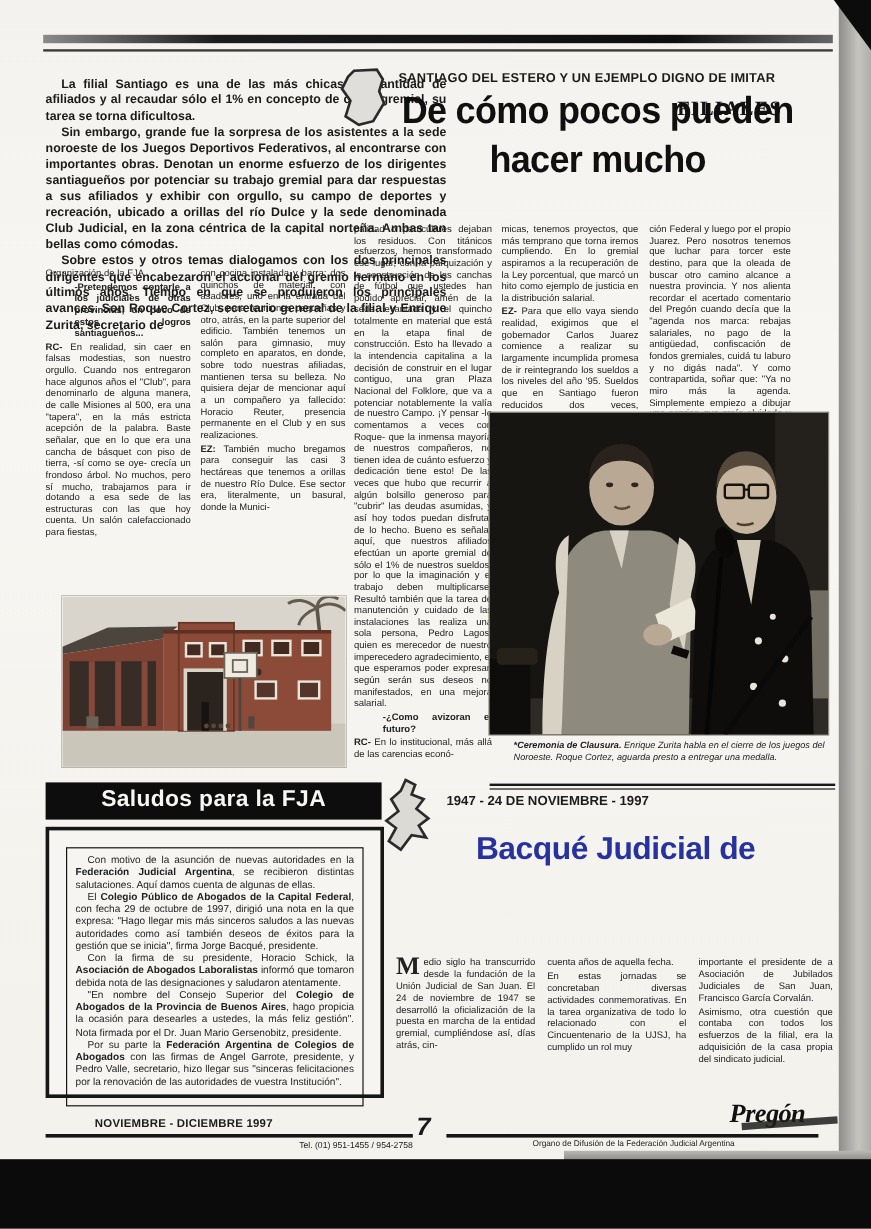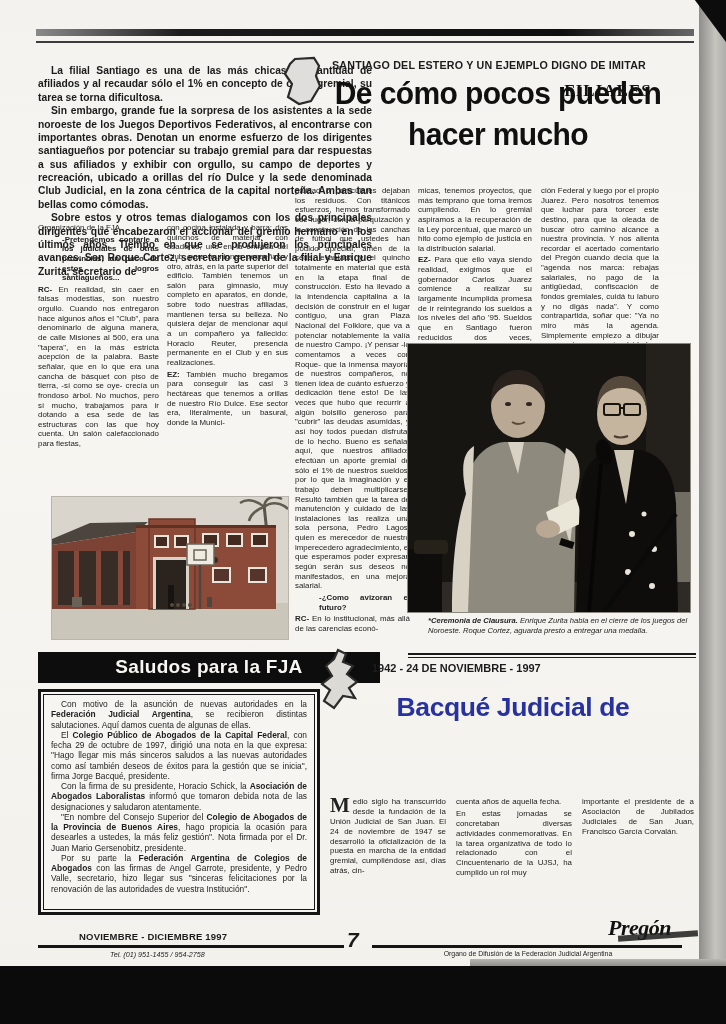--- a/index.html
+++ b/index.html
@@ -49,43 +49,43 @@
 
   
   .building-photo { position:absolute; left:52px; top:497px; width:236px; height:142px; box-shadow:0 0 0 1px #b9b5ac; }
   .ceremony-photo { position:absolute; left:408px; top:344px; width:282px; height:268px; box-shadow:0 0 0 1px #8b8880; }
   .caption { position:absolute; left:408px; top:616px; width:286px; font-size:7.6px; line-height:1.3; font-style:italic; color:#222;margin-left:20px; }
   .caption b { font-style:italic; }
   .caption-rule { position:absolute; left:408px; top:653px; width:288px; height:5px;
                   border-top:2px solid #1a1a1a; border-bottom:1px solid #1a1a1a; }
 
   
-  .saludos-header { position:absolute; left:38px; top:652px; width:342px; height:31px; background:#0d0d0d;
+  .saludos-header { position:absolute; left:38px; top:652px; width:280px; height:31px; background:#0d0d0d;
                     color:#f7f6f2; text-align:center; font-size:19px; font-weight:bold; line-height:30px; letter-spacing:.3px; }
   .saludos-box { position:absolute; left:38px; top:689px; width:282px; height:226px; border:3px solid #161616; background:#f6f5f1; }
-  .saludos-inner { margin:2px; border:1px solid #161616; height:calc(100% - 4px); padding:4px 7px;
+  .saludos-inner { margin:14px; border:1px solid #161616; height:calc(100% - 4px); padding:4px 7px;
                    font-size:8.4px; line-height:1.22; text-align:justify; overflow:hidden; color:#1e1e1e; }
   .saludos-inner p { text-indent:10px; }
 
   
   .map-sj { position:absolute; left:316px; top:648px; width:48px; height:64px; }
   .cinc-banner { position:absolute; left:372px; top:662px; width:320px; font-size:11px; font-weight:bold; }
   .cinc-title { position:absolute; left:330px; top:691px; width:366px; text-align:center;
                 font-size:26.5px; line-height:1.22; font-weight:bold; letter-spacing:-.4px; color:#2732a0; }
   .cinc-col { position:absolute; top:797px; width:116px; height:130px; font-size:7.9px; line-height:1.25;
               text-align:justify; overflow:hidden; color:#222; }
   .cc1 { left:330px; } .cc2 { left:456px; } .cc3 { left:582px; width:112px; }
   .cinc-col p { margin-bottom:2px; }
   .dropcap { float:left; font-family:"Liberation Serif", serif; font-size:21px; line-height:17px;
              font-weight:bold; padding-right:3px; }
 
   
   .f-issue { position:absolute; left:46px; top:931px; font-size:9.5px; font-weight:bold; letter-spacing:.2px;padding-left:33px; }
   .f-rule-left { position:absolute; left:38px; top:945px; width:306px; height:3px; background:#151515; }
-  .f-tel { position:absolute; left:110px; top:950px; width:234px; font-size:7.2px; text-align:left; color:#222;font-style:italic; }
+  .f-tel { position:absolute; left:110px; top:950px; width:234px; font-size:7.2px; text-align:right; color:#222; }
   .f-page { position:absolute; left:347px; top:928px; font-size:21px; font-weight:bold; font-style:italic; color:#1a1a1a; }
   .f-rule-right { position:absolute; left:372px; top:945px; width:310px; height:3px; background:#151515; }
   .f-tagline { position:absolute; left:375px; top:950px; width:306px; font-size:6.9px; text-align:center; color:#222; }
   .f-logo { position:absolute; left:608px; top:915px; width:96px; height:30px; }
   .f-logo .word { font-family:"Liberation Serif", serif; font-style:italic; font-weight:bold;
                   font-size:22px; color:#111; letter-spacing:-.5px; }
   .f-logo .band { position:absolute; left:10px; top:18px; width:80px; height:6px; background:#1d1d1d;
                   transform:rotate(-4deg); opacity:.85; }
 </style>
 </head>
@@ -247,33 +247,34 @@
       <p>"En nombre del Consejo Superior del <b>Colegio de Abogados de la Provincia de Buenos Aires</b>, hago propicia la ocasión para desearles a ustedes, la más feliz gestión". Nota firmada por el Dr. Juan Mario Gersenobitz, presidente.</p>
       <p>Por su parte la <b>Federación Argentina de Colegios de Abogados</b> con las firmas de Angel Garrote, presidente, y Pedro Valle, secretario, hizo llegar sus "sinceras felicitaciones por la renovación de las autoridades de vuestra Institución".</p>
     </div>
   </div>
 
   <div class="map-sj">
     <svg viewBox="0 0 48 64" width="48" height="64">
       <path d="M22,2 L30,6 L27,14 L37,18 L31,26 L41,34 L33,40 L39,50 L27,48 L18,60 L8,53 L14,42 L6,36 L16,28 L10,18 L18,11 Z" fill="#dcdad5" stroke="#2b2b2b" stroke-width="2.2"></path>
     </svg>
   </div>
-  <div class="cinc-banner">1942 - 24 DE NOVIEMBRE - 1997</div>
+  <div class="cinc-banner">1947 - 24 DE NOVIEMBRE - 1997</div>
   <div class="cinc-title">
     <div>Bacqué Judicial de</div>
   </div>
   <div class="cinc-col cc1">
     <p><span class="dropcap">M</span><span>edio siglo ha transcurrido desde la fundación de la Unión Judicial de San Juan. El 24 de noviembre de 1947 se desarrolló la oficialización de la puesta en marcha de la entidad gremial, cumpliéndose así, días atrás, cin-</span></p>
   </div>
   <div class="cinc-col cc2">
     <p>cuenta años de aquella fecha.</p>
     <p>En estas jornadas se concretaban diversas actividades conmemorativas. En la tarea organizativa de todo lo relacionado con el Cincuentenario de la UJSJ, ha cumplido un rol muy</p>
   </div>
   <div class="cinc-col cc3">
     <p>importante el presidente de a Asociación de Jubilados Judiciales de San Juan, Francisco García Corvalán.</p>
+    <p>Asimismo, otra cuestión que contaba con todos los esfuerzos de la filial, era la adquisición de la casa propia del sindicato judicial.</p>
   </div>
 
   <div class="f-issue">NOVIEMBRE - DICIEMBRE 1997</div>
   <div class="f-rule-left"></div>
   <div class="f-tel">Tel. (01) 951-1455 / 954-2758</div>
   <div class="f-page">7</div>
   <div class="f-rule-right"></div>
   <div class="f-tagline">Organo de Difusión de la Federación Judicial Argentina</div>
   <div class="f-logo">
     <span class="word">Pregón</span>

